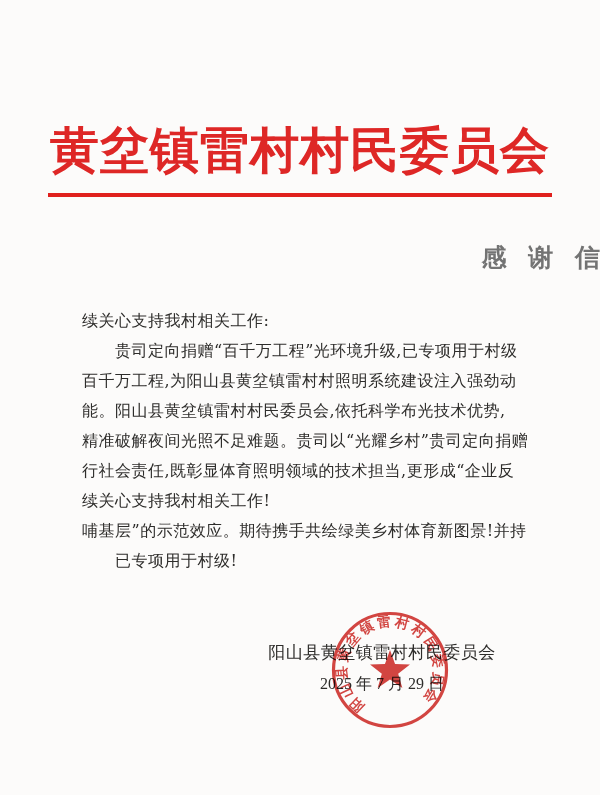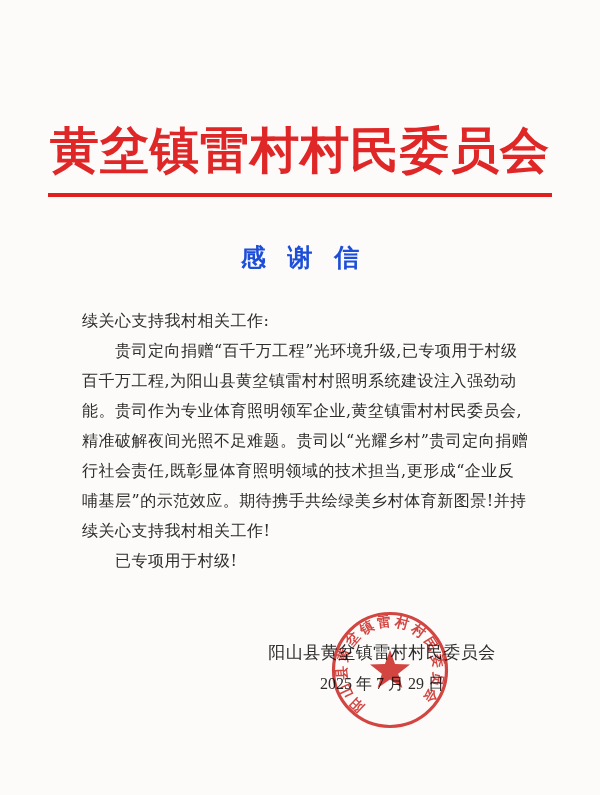--- a/index.html
+++ b/index.html
@@ -33,24 +33,24 @@
     left: 48px;
     width: 504px;
     height: 4px;
     background: #e0201d;
   }
   .letter-title {
     position: absolute;
     top: 241px;
     left: 0;
     width: 100%;
-    text-align: center;
+    text-align: right;
     font-size: 25px;
     font-weight: bold;
-    color: #1d4ed8;
+    color: #737373;
     word-spacing: 13px;
     white-space: nowrap;
   }
   .body-block {
     position: absolute;
     top: 306px;
     left: 82px;
     width: 456px;
     font-size: 16px;
   }
@@ -108,25 +108,25 @@
   <div class="org-title">黄坌镇雷村村民委员会</div>
 
   <div class="red-line"></div>
 
   <div class="letter-title">感 谢 信</div>
 
   <div class="body-block">
     <div class="line">续关心支持我村相关工作:</div>
     <div class="line indent">贵司定向捐赠“百千万工程”光环境升级,已专项用于村级</div>
     <div class="line">百千万工程,为阳山县黄坌镇雷村村照明系统建设注入强劲动</div>
-    <div class="line">能。贵司作为专业体育照明领军企业,黄坌镇雷村村民委员会,</div>
+    <div class="line">能。阳山县黄坌镇雷村村民委员会,依托科学布光技术优势,</div>
     <div class="line">精准破解夜间光照不足难题。贵司以“光耀乡村”贵司定向捐赠</div>
     <div class="line">行社会责任,既彰显体育照明领域的技术担当,更形成“企业反</div>
+    <div class="line">续关心支持我村相关工作!</div>
     <div class="line">哺基层”的示范效应。期待携手共绘绿美乡村体育新图景!并持</div>
-    <div class="line">续关心支持我村相关工作!</div>
     <div class="line indent">已专项用于村级!</div>
   </div>
 
   <div class="sign-name">阳山县黄坌镇雷村村民委员会</div>
 
   <div class="sign-date">2025 年 7 月 29 日</div>
 
   <svg class="seal" viewBox="0 0 120 120" xmlns="http://www.w3.org/2000/svg">
     <circle cx="60" cy="60" r="56.5" fill="none" stroke="#cf2c28" stroke-width="3.2"></circle>
     <polygon fill="#cf2c28" points="60,40 65.06,54.04 79.97,54.51 68.18,63.66 72.35,77.99 60,69.6 47.65,77.99 51.82,63.66 40.03,54.51 54.94,54.04"></polygon>

